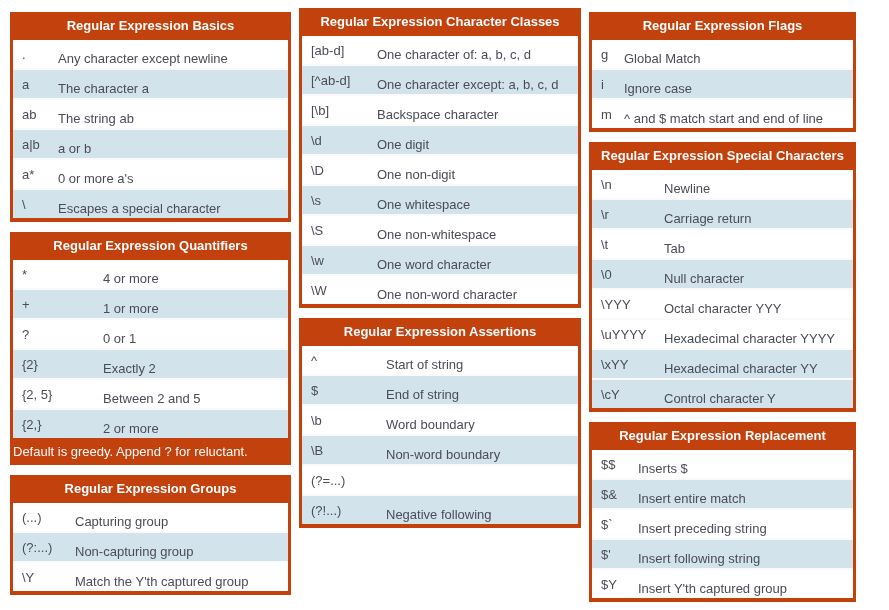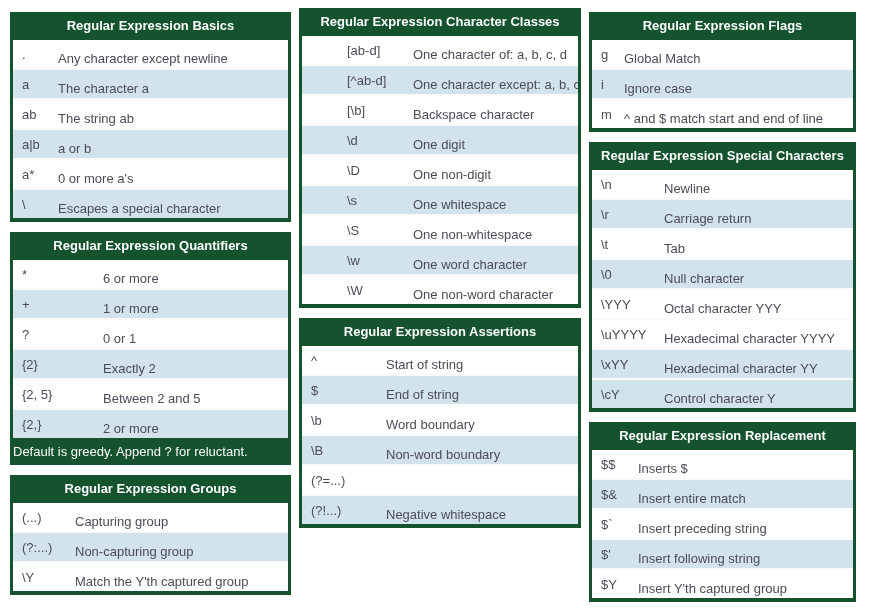--- a/index.html
+++ b/index.html
@@ -19,21 +19,21 @@
   }
   .col {
     display: flex;
     flex-direction: column;
     gap: 10px;
   }
   .col-left  { width: 281px; padding-top: 4px; }
   .col-mid   { width: 282px; }
   .col-right { width: 267px; padding-top: 4px; }
   .card {
-    background: #14532d;
+    background: #c2410c;
     padding: 0 3px 4px 3px;
   }
   .card-title {
     color: #fcfcfd;
     font-size: 13px;
     font-weight: bold;
     text-align: center;
     height: 28px;
     line-height: 28px;
     white-space: nowrap;
@@ -64,21 +64,21 @@
   .card-foot {
     color: #fcfcfd;
     font-size: 13px;
     padding: 6px 0 2px 0;
     white-space: nowrap;
   }
   
   .t-basics      .sym { width: 45px; }
   .t-quantifiers .sym { width: 90px; }
   .t-groups      .sym { width: 62px; }
-  .t-charclasses .sym { width: 75px; margin-left: 36px; }
+  .t-charclasses .sym { width: 75px; }
   .t-assertions  .sym { width: 84px; }
   .t-flags       .sym { width: 32px; }
   .t-special     .sym { width: 72px; }
   .t-replacement .sym { width: 46px; }
 </style>
 </head>
 <body>
 
 <div class="sheet">
 
@@ -112,21 +112,21 @@
             <span class="desc">Escapes a special character</span>
           </div>
       </div>
     </section>
 
     <section class="card t-quantifiers">
       <header class="card-title">Regular Expression Quantifiers</header>
       <div class="rows">
         <div class="row">
             <span class="sym">*</span>
-            <span class="desc">6 or more</span>
+            <span class="desc">4 or more</span>
           </div>
         <div class="row alt">
             <span class="sym">+</span>
             <span class="desc">1 or more</span>
           </div>
         <div class="row">
             <span class="sym">?</span>
             <span class="desc">0 or 1</span>
           </div>
         <div class="row alt">
@@ -226,21 +226,21 @@
           </div>
         <div class="row alt">
             <span class="sym">\B</span>
             <span class="desc">Non-word boundary</span>
           </div>
         <div class="row">
             <span class="sym">(?=...)</span>
           </div>
         <div class="row alt">
             <span class="sym">(?!...)</span>
-            <span class="desc">Negative whitespace</span>
+            <span class="desc">Negative following</span>
           </div>
       </div>
     </section>
 
   </div>
 
   <div class="col col-right">
 
     <section class="card t-flags">
       <header class="card-title">Regular Expression Flags</header>

